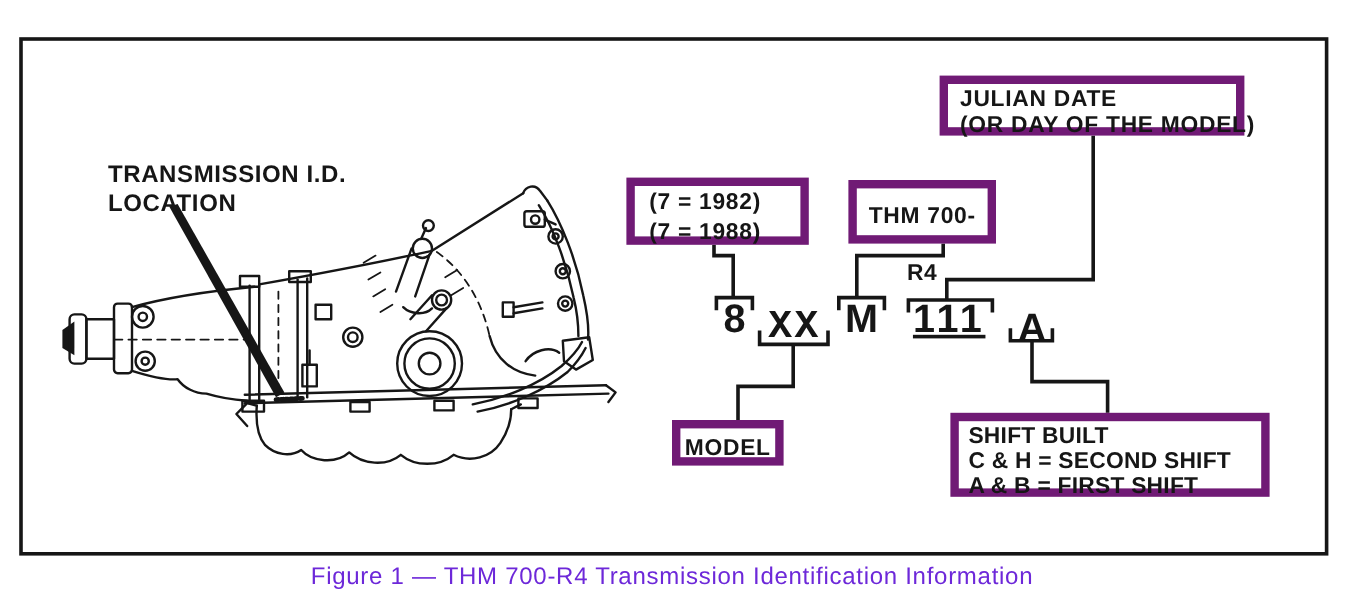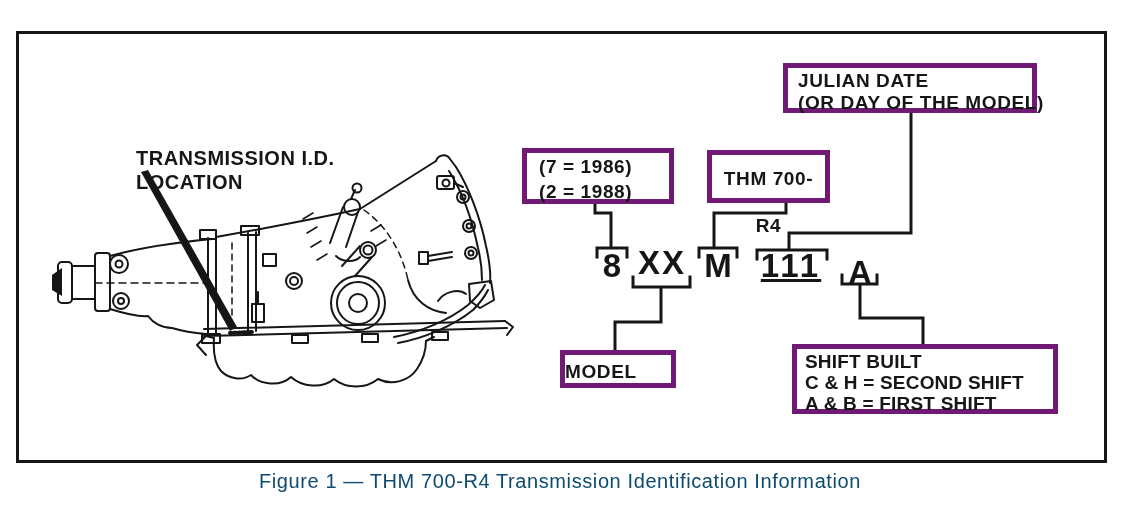--- a/index.html
+++ b/index.html
@@ -1,38 +1,38 @@
 <!DOCTYPE html>
 <html><head>
 <meta charset="utf-8">
 <style>
   html,body{margin:0;padding:0;background:#ffffff;}
   .page{position:relative;width:1136px;height:512px;background:#ffffff;overflow:hidden;
         font-family:"Liberation Sans",sans-serif;color:#161616;}
   .frame{position:absolute;left:16px;top:31px;width:1085px;height:426px;border:3px solid #161616;}
   svg.art{position:absolute;left:0;top:0;width:1136px;height:512px;pointer-events:none;}
-  .box{position:absolute;border:5px solid #701a75;background:#ffffff;box-sizing:border-box;
+  .box{position:absolute;border:7px solid #701a75;background:#ffffff;box-sizing:border-box;
        font-weight:700;letter-spacing:.6px;color:#161616;}
   .box .ln{display:block;white-space:pre;}
-  .loc-label{position:absolute;left:90px;top:146px;font-size:20px;font-weight:700;
-             line-height:24px;letter-spacing:.5px;margin-left:46px;}
+  .loc-label{position:absolute;left:90px;top:134px;font-size:20px;font-weight:700;
+             line-height:24px;letter-spacing:.5px;}
   .loc-label .ln{display:block;}
   .year-box{left:522px;top:148px;width:152px;height:56px;font-size:19px;line-height:25px;padding:1px 0 0 12px;}
   .thm-box{left:707px;top:150px;width:123px;height:53px;font-size:19px;text-align:center;line-height:47px;}
   .julian-box{left:783px;top:63px;width:254px;height:50px;font-size:19px;line-height:22px;padding:2px 0 0 10px;}
-  .model-box{left:560px;top:350px;width:116px;height:38px;font-size:19px;text-align:left;line-height:33px;}
+  .model-box{left:560px;top:350px;width:93px;height:38px;font-size:19px;text-align:center;line-height:33px;}
   .shift-box{left:792px;top:344px;width:266px;height:70px;font-size:19px;line-height:21px;padding:2px 0 0 8px;letter-spacing:.2px;}
   .code{position:absolute;font-weight:700;font-size:33px;line-height:33px;text-align:center;color:#161616;}
   .code-8{left:598px;top:249px;width:28px;}
-  .code-xx{left:632px;top:246px;width:60px;letter-spacing:2px;}
+  .code-xx{left:632px;top:256px;width:60px;letter-spacing:2px;font-family:Liberation Mono, monospace;}
   .code-m{left:698px;top:249px;width:40px;}
   .code-111{left:753px;top:249px;width:76px;letter-spacing:3px;text-decoration:underline;}
   .code-a{left:843px;top:256px;width:34px;}
   .caption{position:absolute;left:16px;top:470px;width:1088px;text-align:center;
-           font-size:20px;font-weight:400;letter-spacing:.6px;color:#0c4a6e;}
+           font-size:20px;font-weight:400;letter-spacing:.6px;color:#6d28d9;}
 </style>
 </head>
 <body>
 
 <div class="page">
 
   <div class="frame"></div>
 
   <svg class="art" viewBox="0 0 1136 512">
 
@@ -135,22 +135,22 @@
       </g>
     </g>
   </svg>
 
   <div class="loc-label">
     <span class="ln">TRANSMISSION I.D.</span>
     <span class="ln">LOCATION</span>
   </div>
 
   <div class="box year-box">
-    <span class="ln">(7 = 1986)</span>
-    <span class="ln">(2 = 1988)</span>
+    <span class="ln">(7 = 1982)</span>
+    <span class="ln">(7 = 1988)</span>
   </div>
   <div class="box thm-box">
     <span>THM 700-R4</span>
   </div>
   <div class="box julian-box">
     <span class="ln">JULIAN DATE</span>
     <span class="ln">(OR DAY OF THE MODEL)</span>
   </div>
   <div class="box model-box">
     <span>MODEL</span>

